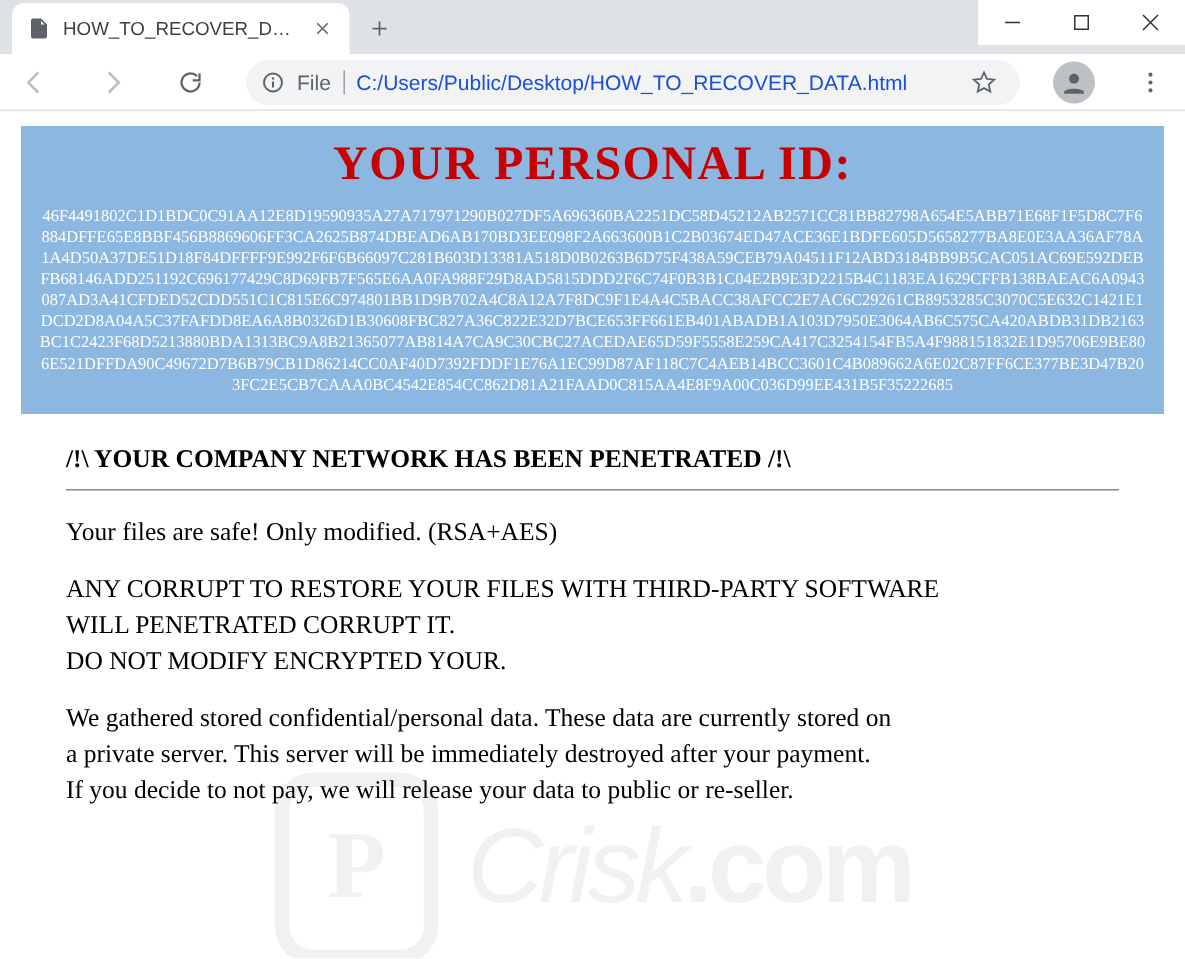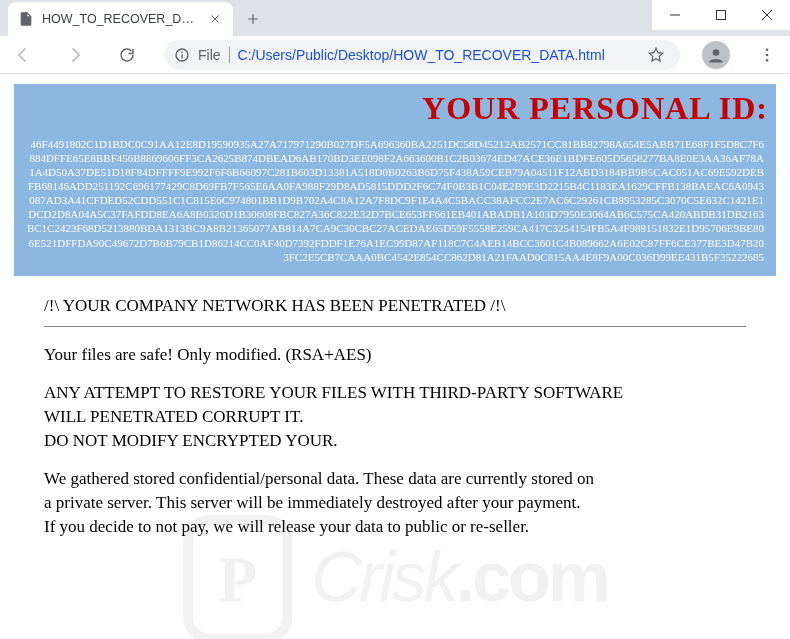--- a/index.html
+++ b/index.html
@@ -100,21 +100,21 @@
   .page {
     position: absolute;
     left: 14px; right: 14px; top: 84px; bottom: 0;
     overflow: hidden;
     font-family: "Times New Roman", Times, serif;
   }
   .idbox {
     background: #8bb7e0;
     color: #fff;
     padding: 6px 8px 12px 8px;
-    text-align: right;
+    text-align: center;
   }
   .idbox h1 {
     color: #c80000;
     font-family: "Times New Roman", Times, serif;
     font-weight: bold;
     font-size: 32px;
     letter-spacing: 1px;
     margin-bottom: 10px;
   }
   .idblob {
@@ -125,21 +125,21 @@
     word-break: break-all;
     white-space: normal;
     padding: 0 4px;
   }
   .bodytext {
     padding: 20px 30px 0 30px;
     font-family: "Times New Roman", Times, serif;
     font-size: 17px;
     color: #000;
   }
-  .bodytext .headline { font-weight: normal; }
+  .bodytext .headline { font-weight: bold; }
   .bodytext hr { border: none; border-top: 1px solid #888; margin: 10px 0 18px 0; }
   .bodytext p { margin-bottom: 4px; }
   .bodytext .blk { margin-bottom: 18px; }
 
   
   .watermark {
     position: absolute;
     left: 0; right: 0; bottom: 40px;
     text-align: center;
     pointer-events: none;
@@ -253,21 +253,21 @@
     <div class="idblob">46F4491802C1D1BDC0C91AA12E8D19590935A27A717971290B027DF5A696360BA2251DC58D45212AB2571CC81BB82798A654E5ABB71E68F1F5D8C7F6884DFFE65E8BBF456B8869606FF3CA2625B874DBEAD6AB170BD3EE098F2A663600B1C2B03674ED47ACE36E1BDFE605D5658277BA8E0E3AA36AF78A1A4D50A37DE51D18F84DFFFF9E992F6F6B66097C281B603D13381A518D0B0263B6D75F438A59CEB79A04511F12ABD3184BB9B5CAC051AC69E592DEBFB68146ADD251192C696177429C8D69FB7F565E6AA0FA988F29D8AD5815DDD2F6C74F0B3B1C04E2B9E3D2215B4C1183EA1629CFFB138BAEAC6A0943087AD3A41CFDED52CDD551C1C815E6C974801BB1D9B702A4C8A12A7F8DC9F1E4A4C5BACC38AFCC2E7AC6C29261CB8953285C3070C5E632C1421E1DCD2D8A04A5C37FAFDD8EA6A8B0326D1B30608FBC827A36C822E32D7BCE653FF661EB401ABADB1A103D7950E3064AB6C575CA420ABDB31DB2163BC1C2423F68D5213880BDA1313BC9A8B21365077AB814A7CA9C30CBC27ACEDAE65D59F5558E259CA417C3254154FB5A4F988151832E1D95706E9BE806E521DFFDA90C49672D7B6B79CB1D86214CC0AF40D7392FDDF1E76A1EC99D87AF118C7C4AEB14BCC3601C4B089662A6E02C87FF6CE377BE3D47B203FC2E5CB7CAAA0BC4542E854CC862D81A21FAAD0C815AA4E8F9A00C036D99EE431B5F35222685</div>
   </div>
 
   <div class="bodytext">
     <p class="headline">/!\ YOUR COMPANY NETWORK HAS BEEN PENETRATED /!\</p>
     <hr>
     <div class="blk">
       <p>Your files are safe! Only modified. (RSA+AES)</p>
     </div>
     <div class="blk">
-      <p>ANY ATTEMPT TO RESTORE YOUR FILES WITH THIRD-PARTY SOFTWARE</p>
+      <p>ANY CORRUPT TO RESTORE YOUR FILES WITH THIRD-PARTY SOFTWARE</p>
       <p>WILL PENETRATED CORRUPT IT.</p>
       <p>DO NOT MODIFY ENCRYPTED YOUR.</p>
     </div>
     <div class="blk">
       <p>We gathered stored confidential/personal data. These data are currently stored on</p>
       <p>a private server. This server will be immediately destroyed after your payment.</p>
       <p>If you decide to not pay, we will release your data to public or re-seller.</p>
 
     </div>
   </div>

